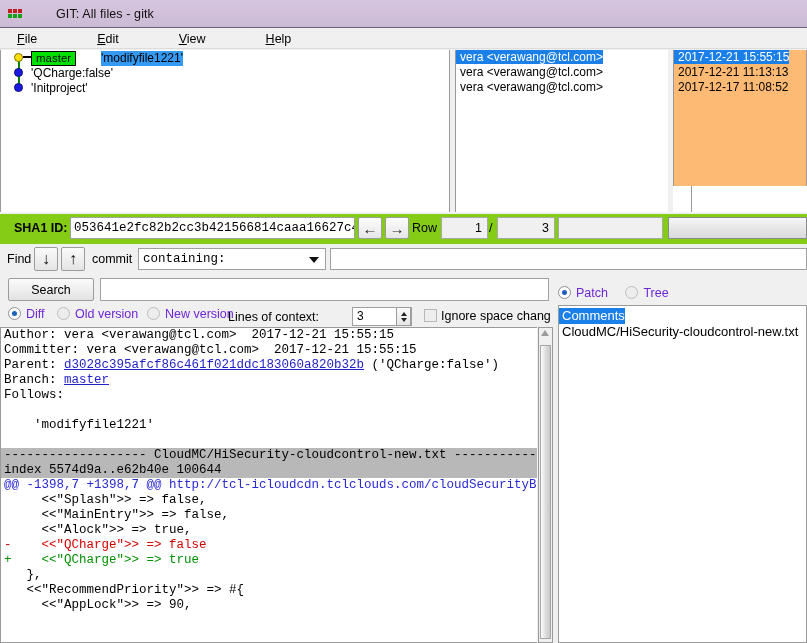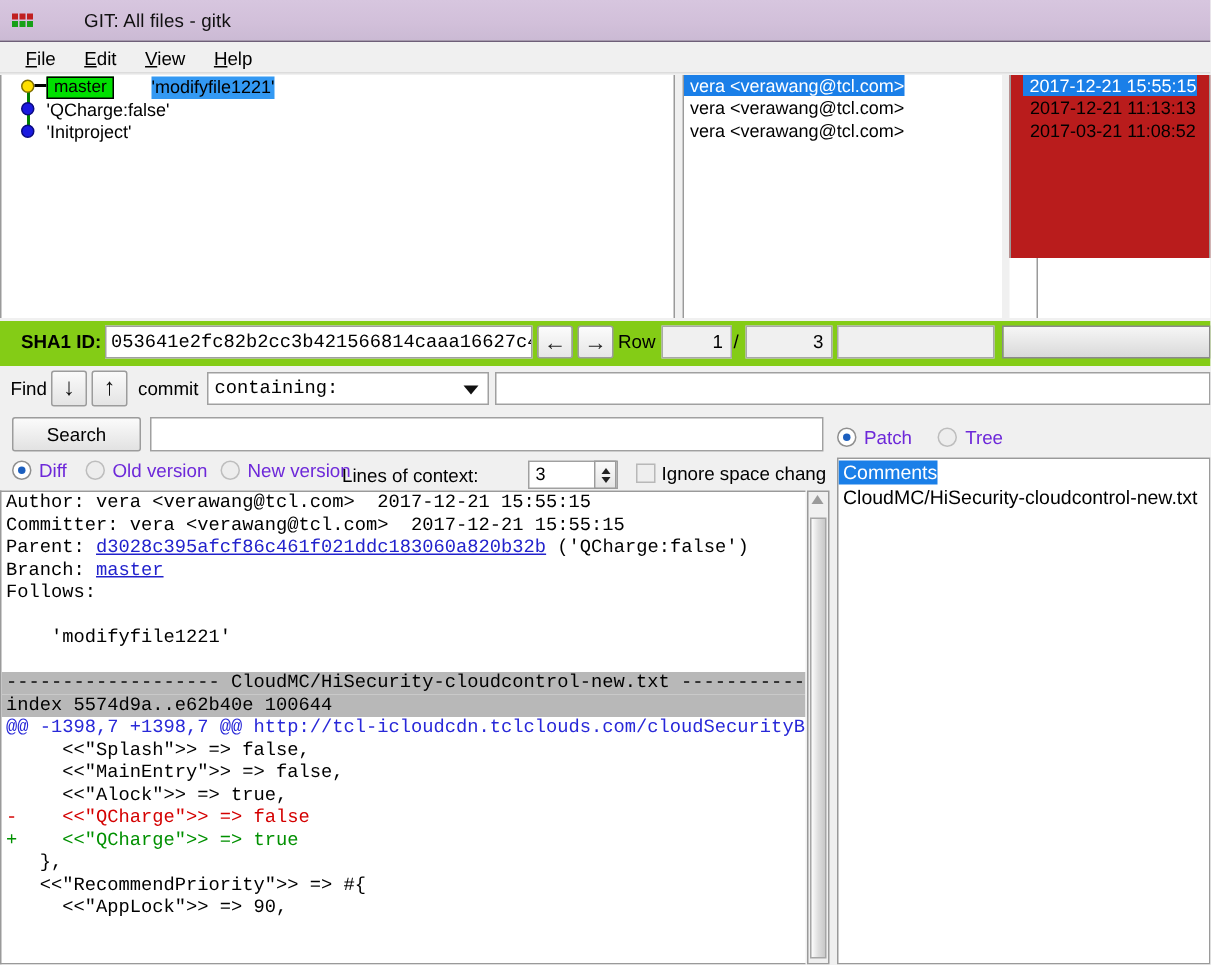--- a/index.html
+++ b/index.html
@@ -30,21 +30,21 @@
   .title-text {
     font-size: 12.5px; color: #111; letter-spacing: .1px;
     font-family: "Liberation Sans", sans-serif;
     margin-left: 26px;
   }
 
   
   .menubar {
     position: absolute; left: 0; top: 29px; width: 807px; height: 20px;
     background: #f0f0f0; display: flex; align-items: center;
-    padding-left: 8px; border-bottom: 1px solid #dcdcdc;
+    padding-left: 8px; border-bottom: 1px solid #dcdcdc; gap: 41px;
   }
   .menu-item {
     font-size: 12.5px; color: #000; padding: 1px 10px 1px 9px; cursor: default;
   }
   .menu-item u { text-decoration: underline; }
 
   
   .commit-pane {
     position: absolute; left: 0; top: 50px; width: 807px; height: 162px;
     background: #ffffff;
@@ -52,22 +52,22 @@
   .col-graph {
     position: absolute; left: 0; top: 0; width: 450px; height: 162px;
     background: #fff; overflow: hidden;
   }
   .col-sep { position: absolute; top: 0; width: 5px; height: 162px; background: #f0f0f0; }
   .col-author {
     position: absolute; left: 455px; top: 0; width: 237px; height: 162px;
     background: #fff; overflow: hidden;
   }
   .col-date {
-    position: absolute; left: 673px; top: 0; width: 134px; height: 122px;
-    background: #b91c1c; overflow: hidden; text-align: center;
+    position: absolute; left: 673px; top: 0; width: 134px; height: 136px;
+    background: #fdba74; overflow: hidden;
   }
   .pane-border { border: 1px solid #9a9a9a; border-top: none; border-bottom: none; }
 
   .row { position: relative; height: 15px; line-height: 15px; font-size: 12px; color: #000; white-space: nowrap; }
   .graph-row { padding-left: 0; }
   .node {
     position: absolute; width: 9px; height: 9px; border-radius: 50%;
     left: 13px; top: 3px;
   }
   .node.head { background: #ffe000; border: 1px solid #806f00; }
@@ -278,21 +278,21 @@
     <div class="col-sep" style="left:450px;"></div>
     <div class="col-author pane-border">
       <div class="row"><span class="authoritem selected">vera &lt;verawang@tcl.com&gt;</span></div>
       <div class="row"><span class="authoritem">vera &lt;verawang@tcl.com&gt;</span></div>
       <div class="row"><span class="authoritem">vera &lt;verawang@tcl.com&gt;</span></div>
     </div>
     <div class="col-sep" style="left:668px;"></div>
     <div class="col-date pane-border">
       <div class="row"><span class="dateitem selected">2017-12-21 15:55:15</span></div>
       <div class="row"><span class="dateitem">2017-12-21 11:13:13</span></div>
-      <div class="row"><span class="dateitem">2017-03-21 11:08:52</span></div>
+      <div class="row"><span class="dateitem">2017-12-17 11:08:52</span></div>
     </div>
   </div>
 
   <div class="sha-row">
     <div class="sha-label">SHA1 ID:</div>
     <div class="sha-input">053641e2fc82b2cc3b421566814caaa16627c4dd</div>
     <div class="arrow-btn" style="left:358px;">←</div>
     <div class="arrow-btn" style="left:385px;">→</div>
     <div class="row-label">Row</div>
     <div class="num-box" style="left:441px;width:47px;">1</div>

